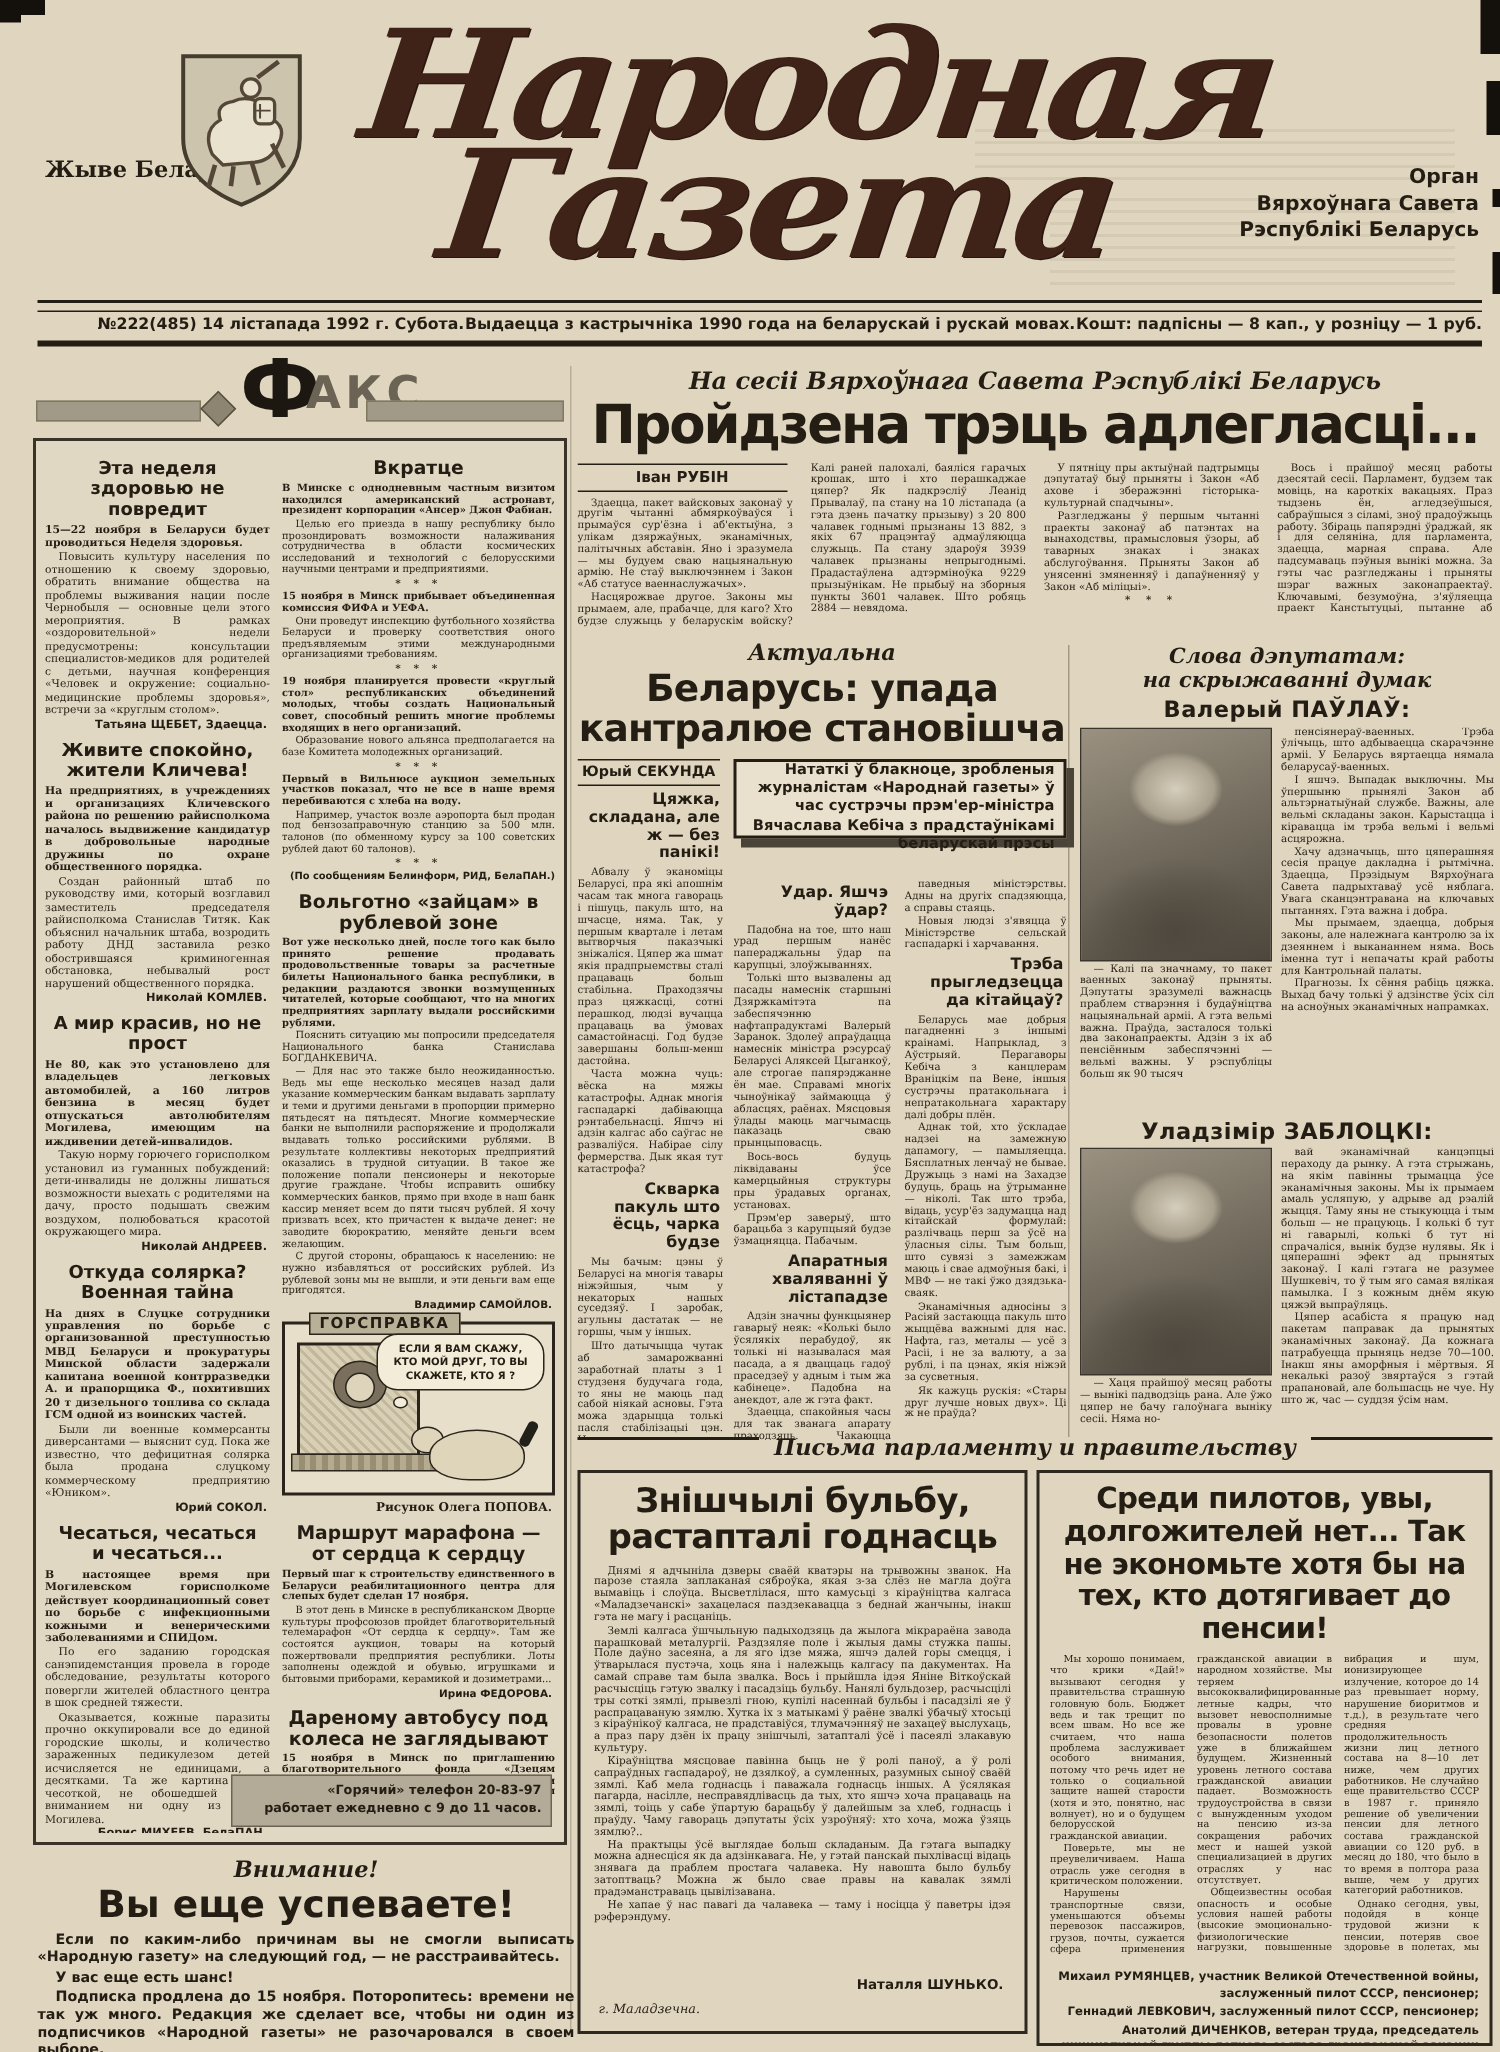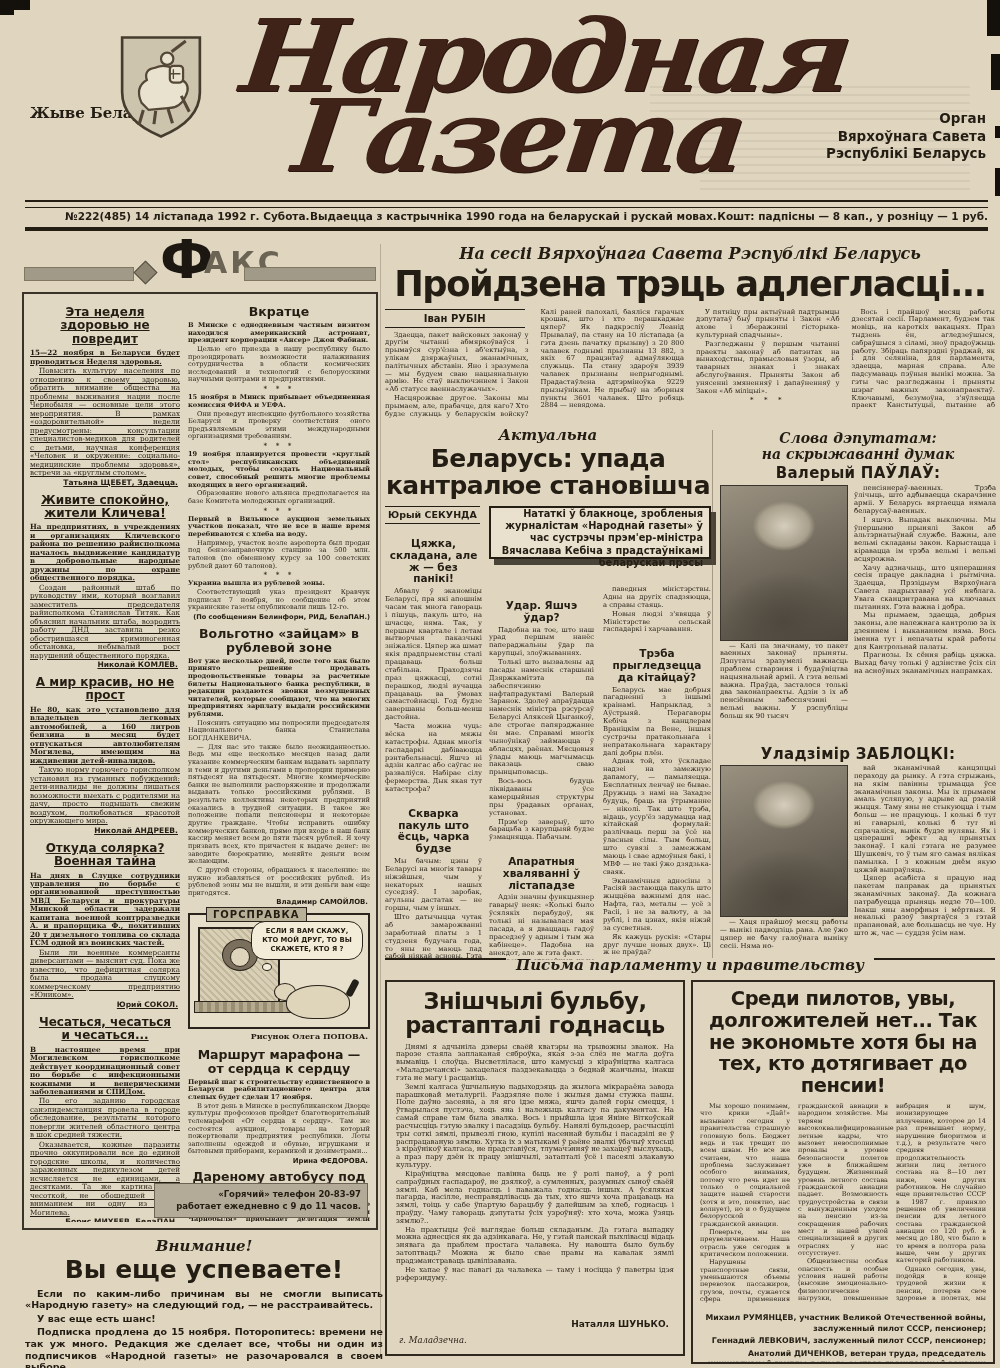--- a/index.html
+++ b/index.html
@@ -29,21 +29,21 @@
   
   #faks{position:absolute;left:22px;top:242px;width:356px;}
   .faks-header{position:relative;height:50px;}
   .fbar{position:absolute;top:25px;height:12px;background:#a29a88;border:1px solid #80785f;}
   .fbar.l{left:2px;width:108px;}
   .fbar.r{left:222px;right:2px;}
   .fdiamond{position:absolute;left:115px;top:22px;width:15px;height:15px;background:#8d8471;border:1.5px solid #565040;transform:rotate(45deg);}
   .faks-f{position:absolute;left:138px;top:-9px;font:bold 54px/1 "DejaVu Sans",sans-serif;color:#1d1712;}
   .faks-rest{position:absolute;left:182px;top:6px;font:bold 30px/1 "DejaVu Sans",sans-serif;color:#6b6353;letter-spacing:3px;}
   .faks-box{position:relative;height:938px;border:2px solid #3a332a;padding:6px;box-sizing:border-box;display:flex;gap:8px;overflow:hidden;background:rgba(255,255,255,.05);}
-  .fcol1{width:150px;flex:none;font-size:7.2px;line-height:1.18;overflow:hidden;text-decoration:underline;}
+  .fcol1{width:150px;flex:none;font-size:7.2px;line-height:1.18;overflow:hidden;}
   .fcol2{flex:1;font-size:6.6px;line-height:1.16;overflow:hidden;padding-bottom:46px;}
   .art-title{font:bold 12px/1.12 "DejaVu Sans",sans-serif;text-align:center;margin:6px 4px 3px;}
   .fcol2 .art-title{font-size:12.5px;margin-top:5px;}
   p.lead{font-weight:bold;margin:0 0 1px 0;text-indent:0;text-align:justify;}
   .vk-stars{text-align:center;font-weight:bold;letter-spacing:3px;font-size:7px;margin:1px 0;}
   .agency{text-align:right;font-weight:bold;font-family:"DejaVu Sans",sans-serif;margin:2px 0 3px;}
   .hotline{position:absolute;right:8px;bottom:10px;width:200px;background:#b3ab97;border:1px solid #6b6455;padding:4px 6px;text-align:right;font:bold 8.5px/1.5 "DejaVu Sans",sans-serif;}
   
   .cartoon{position:relative;height:112px;border:2px solid #2a241c;background:#e7dfc9;margin:7px 0 2px;}
   .cartoon-label{position:absolute;top:-8px;left:16px;background:#b9b098;border:1px solid #2a241c;padding:0 6px;font:bold 10px/1.3 "DejaVu Sans",sans-serif;letter-spacing:1px;}
@@ -66,21 +66,21 @@
   #mainstory{position:absolute;left:385px;top:244px;width:610px;height:184px;overflow:hidden;}
   .ms-kicker{text-align:center;font:italic bold 16px/1.1 "DejaVu Serif",serif;margin:1px 0 3px;}
   .ms-title{text-align:center;font:bold 36px/1 "DejaVu Sans",sans-serif;letter-spacing:-1.5px;transform:scaleX(.98);margin:0 0 7px;}
   .ms-cols{column-count:4;column-gap:12px;column-fill:auto;height:112px;font-size:6.8px;line-height:1.15;}
   .ms-byline{border-top:1.5px solid #241d13;border-bottom:1.5px solid #241d13;text-align:center;font:bold 10px/1.7 "DejaVu Sans",sans-serif;margin:0 4px 4px 0;}
   
   #aktualna{position:absolute;left:385px;top:428px;width:326px;height:532px;}
   .ak-kicker{text-align:center;font:italic bold 15px/1 "DejaVu Serif",serif;}
   .ak-title{text-align:center;font:bold 25px/1.06 "DejaVu Sans",sans-serif;letter-spacing:-.5px;margin-top:3px;}
   .ak-byline{border-top:1.5px solid #241d13;border-bottom:1.5px solid #241d13;text-align:center;font:bold 9.5px/1.7 "DejaVu Sans",sans-serif;margin:0 2px 4px 0;}
-  .ak-sub{font:bold 10.5px/1.12 "DejaVu Sans",sans-serif;text-align:center;margin:14px 2px 3px;}
+  .ak-sub{font:bold 10.5px/1.12 "DejaVu Sans",sans-serif;text-align:right;margin:4px 2px 3px;}
   .ak-col{position:absolute;bottom:0;overflow:hidden;font-size:6.8px;line-height:1.16;}
   .ak-col1{left:0;top:78px;width:97px;}
   .ak-lead{position:absolute;left:104px;top:78px;width:222px;height:53px;border:2px solid #241d13;box-shadow:5px 6px 0 #4a4338;padding:0 6px;box-sizing:border-box;font:bold 9.8px/1.25 "DejaVu Sans",sans-serif;text-align:right;background:#e9e1cd;}
   .ak-col2{left:104px;top:158px;width:105px;}
   .ak-col3{left:218px;top:158px;width:108px;}
   
   #deputies{position:absolute;left:712px;top:430px;width:284px;height:528px;border-left:1px solid rgba(90,80,60,.45);padding-left:7px;box-sizing:border-box;overflow:hidden;}
   .dep-kicker{text-align:center;font:italic bold 14px/1.15 "DejaVu Serif",serif;}
   .dep-name{text-align:center;font:bold 15px/1.1 "DejaVu Sans",sans-serif;letter-spacing:.3px;margin:3px 0;}
   .dep-row{display:flex;gap:6px;align-items:flex-start;}
@@ -222,24 +222,20 @@
       <div class="vk-item">
         <p class="lead">19 ноября планируется провести «круглый стол» республиканских объединений молодых, чтобы создать Национальный совет, способный решить многие проблемы входящих в него организаций.</p>
         <p class="para">Образование нового альянса предполагается на базе Комитета молодежных организаций.</p>
         <div class="vk-stars">* * *</div>
       </div>
       <div class="vk-item">
         <p class="lead">Первый в Вильнюсе аукцион земельных участков показал, что не все в наше время перебиваются с хлеба на воду.</p>
         <p class="para">Например, участок возле аэропорта был продан под бензозаправочную станцию за 500 млн. талонов (по обменному курсу за 100 советских рублей дают 60 талонов).</p>
         <div class="vk-stars">* * *</div>
       </div>
-      <div class="vk-item">
-        <p class="lead">Украина вышла из рублевой зоны.</p>
-        <p class="para">Соответствующий указ президент Кравчук подписал 7 ноября, но сообщение об этом украинские газеты опубликовали лишь 12-го.</p>
-      </div>
       <div class="agency">(По сообщениям Белинформ, РИД, БелаПАН.)</div>
 
       <h3 class="art-title">Вольготно «зайцам» в рублевой зоне</h3>
       <p class="lead">Вот уже несколько дней, после того как было принято решение продавать продовольственные товары за расчетные билеты Национального банка республики, в редакции раздаются звонки возмущенных читателей, которые сообщают, что на многих предприятиях зарплату выдали российскими рублями.</p>
       <div>
           <p class="para">Пояснить ситуацию мы попросили председателя Национального банка Станислава БОГДАНКЕВИЧА.</p>
           <p class="para">— Для нас это также было неожиданностью. Ведь мы еще несколько месяцев назад дали указание коммерческим банкам выдавать зарплату и теми и другими деньгами в пропорции примерно пятьдесят на пятьдесят. Многие коммерческие банки не выполнили распоряжение и продолжали выдавать только российскими рублями. В результате коллективы некоторых предприятий оказались в трудной ситуации. В такое же положение попали пенсионеры и некоторые другие граждане. Чтобы исправить ошибку коммерческих банков, прямо при входе в наш банк кассир меняет всем до пяти тысяч рублей. Я хочу призвать всех, кто причастен к выдаче денег: не заводите бюрократию, меняйте деньги всем желающим.</p>
           <p class="para">С другой стороны, обращаюсь к населению: не нужно избавляться от российских рублей. Из рублевой зоны мы не вышли, и эти деньги вам еще пригодятся.</p>
         </div>
       <div class="sig">Владимир САМОЙЛОВ.</div>

